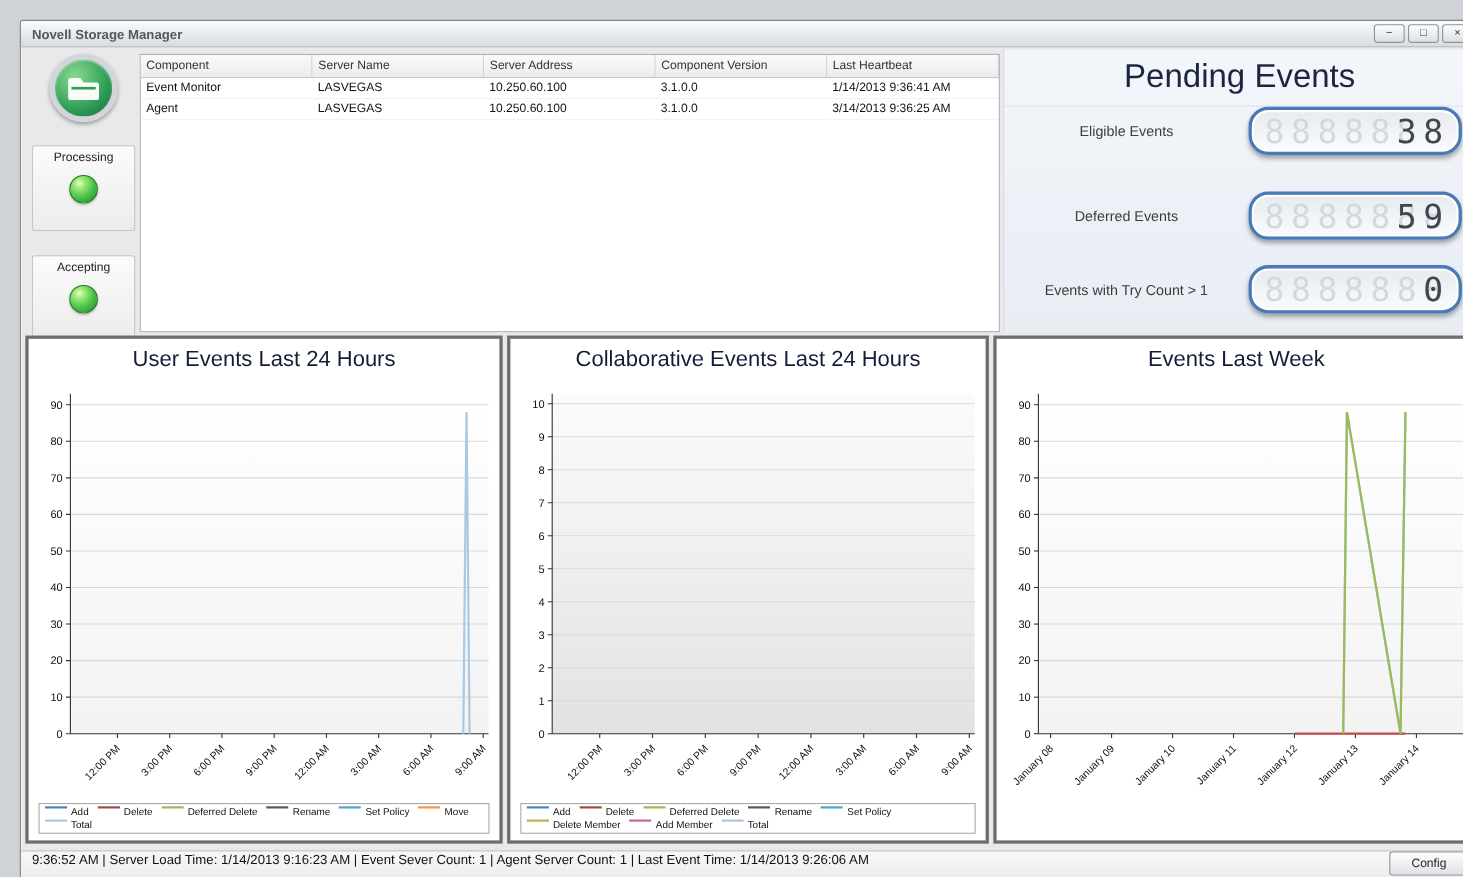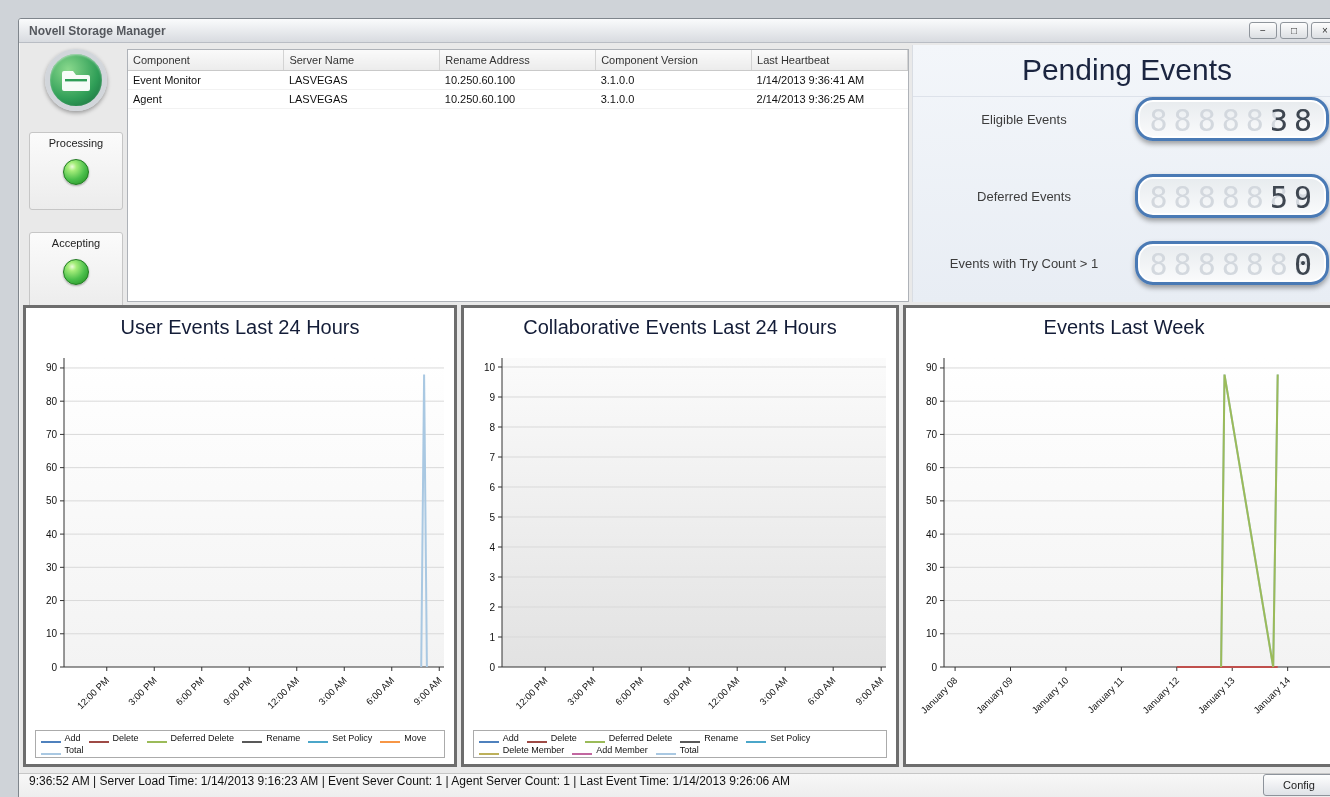--- a/index.html
+++ b/index.html
@@ -66,21 +66,21 @@
                  background:#fff; display:flex; flex-direction:column; }
   .chart-p0 { left:4px;   width:434px; }
   .chart-p1 { left:442px; width:438px; }
   .chart-p2 { left:884px; width:442px; }
   .chart-title { font-size:20px; color:#141d38; text-align:center; padding-top:8px; height:36px; }
   svg.chart-svg { display:block; width:100%; height:372px; flex:0 0 auto; }
   svg.chart-svg text { font-family:"Liberation Sans", sans-serif; }
   .legend { display:flex; flex-wrap:wrap; align-items:center; width:fit-content; max-width:96%;
             margin:auto auto 6px auto; border:1px solid #ababab; padding:2px 5px;
             column-gap:8px; row-gap:2px; background:#fff; font-size:9px; color:#111; }
-  .legend-item { display:flex; align-items:flex-end; gap:4px; white-space:nowrap; }
+  .legend-item { display:flex; align-items:flex-start; gap:4px; white-space:nowrap; }
   .legend-line { display:inline-block; width:20px; border-top:2px solid #000; }
 
   
   .statusbar { position:absolute; left:0; right:0; top:754px; height:32px;
                background:linear-gradient(#f7f7f7,#eaeaea); border-top:1px solid #c6c6c6;
                display:flex; align-items:flex-start; padding:0 10px; font-size:12px; color:#111; }
   .config-btn { margin-left:auto; width:72px; height:22px; font-size:11px; color:#222;
                 background:linear-gradient(#fefefe,#dfe2e7); border:1px solid #8d939b;
                 border-radius:3px; font-family:inherit; }
 </style>
@@ -114,39 +114,39 @@
       <div class="led"></div>
     </div>
   </div>
 
   <div class="table-wrap">
     <table>
       <thead>
           <tr>
             <th>Component</th>
             <th>Server Name</th>
-            <th>Rename Address</th>
+            <th>Server Address</th>
             <th>Component Version</th>
             <th>Last Heartbeat</th>
           </tr>
         </thead>
       <tbody>
           <tr>
             <td>Event Monitor</td>
             <td>LASVEGAS</td>
             <td>10.250.60.100</td>
             <td>3.1.0.0</td>
             <td>1/14/2013 9:36:41 AM</td>
           </tr>
           <tr>
             <td>Agent</td>
             <td>LASVEGAS</td>
             <td>10.250.60.100</td>
             <td>3.1.0.0</td>
-            <td>2/14/2013 9:36:25 AM</td>
+            <td>3/14/2013 9:36:25 AM</td>
           </tr>
         </tbody>
     </table>
   </div>
 
   <div class="pending-panel">
     <div class="pending-title">Pending Events</div>
 
     <div class="counter-row" style="top:52px">
       <div class="counter-label">Eligible Events</div>

